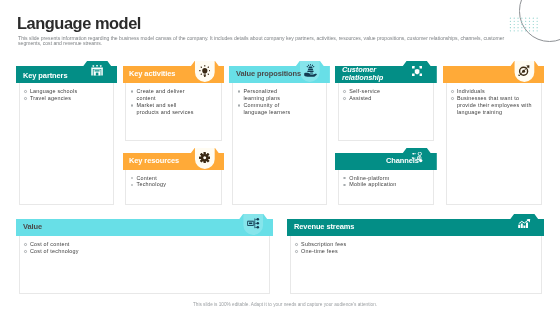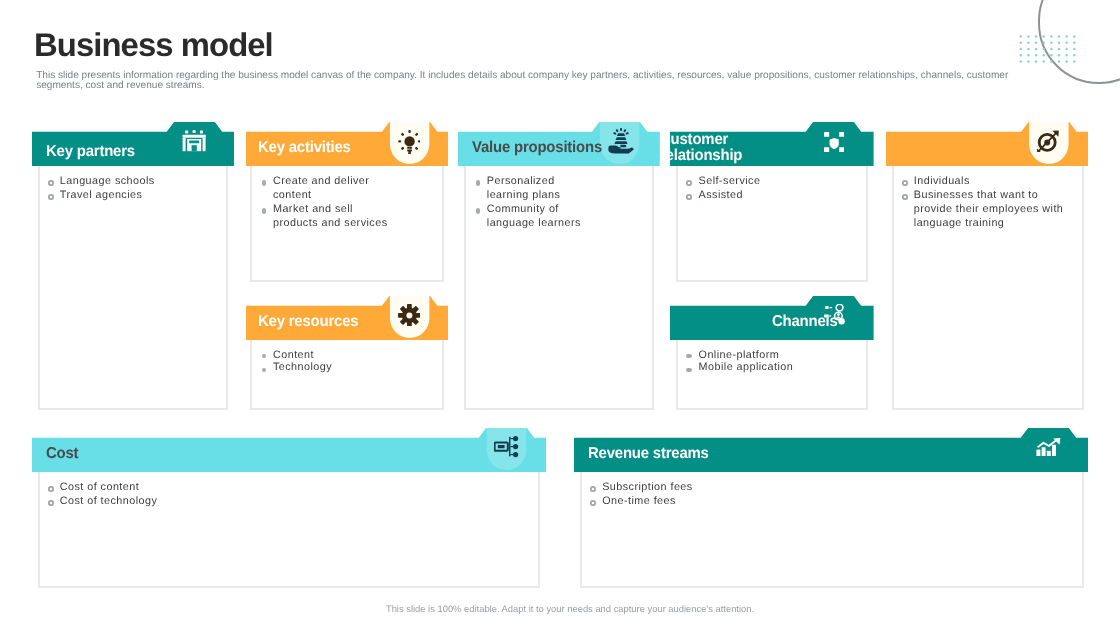--- a/index.html
+++ b/index.html
@@ -70,21 +70,21 @@
       <circle cx="2.4" cy="14.8" r="0.62" fill="#8fd2cc"></circle>
       <circle cx="6.22" cy="14.8" r="0.62" fill="#8fd2cc"></circle>
       <circle cx="10.04" cy="14.8" r="0.62" fill="#8fd2cc"></circle>
       <circle cx="13.86" cy="14.8" r="0.62" fill="#8fd2cc"></circle>
       <circle cx="17.68" cy="14.8" r="0.62" fill="#8fd2cc"></circle>
       <circle cx="21.499999999999996" cy="14.8" r="0.62" fill="#8fd2cc"></circle>
       <circle cx="25.319999999999997" cy="14.8" r="0.62" fill="#8fd2cc"></circle>
       <circle cx="29.139999999999997" cy="14.8" r="0.62" fill="#8fd2cc"></circle>
     </svg>
 
-  <h1 class="title">Business model</h1>
+  <h1 class="title">Language model</h1>
   <div class="subtitle">This slide presents information regarding the business model canvas of the company. It includes details about company key partners, activities, resources, value propositions, customer relationships, channels, customer segments, cost and revenue streams.</div>
   <div class="footer">This slide is 100% editable. Adapt it to your needs and capture your audience's attention.</div>
 
   <div id="panels">
       <div class="pbody" style="left:18.7px;top:72px;width:95.7px;height:133px;"></div>
       <div class="phead" style="left:15.899999999999999px;top:61.1px;">
         <svg width="101.3" height="22.1">
           <path d="M0,4.9 L67.35,4.9 L71.02499999999999,0 L91.425,0 L95.1,4.9 L101.3,4.9 L101.3,22.1 L0,22.1 Z" fill="#038e86"></path>
         </svg>
       </div>
@@ -188,21 +188,21 @@
       <ul class="plist" style="left:237px;top:88px;width:57.4px;">
         <li>Personalized learning plans</li>
         <li>Community of language learners</li>
       </ul>
       <div class="pbody" style="left:338.1px;top:72px;width:96.2px;height:68.6px;"></div>
       <div class="phead" style="left:335.3px;top:61.1px;">
         <svg width="101.8" height="22.1">
           <path d="M0,4.9 L67.85,4.9 L71.52499999999999,0 L91.925,0 L95.6,4.9 L101.8,4.9 L101.8,22.1 L0,22.1 Z" fill="#038e86"></path>
         </svg>
       </div>
-      <div class="ptitle" style="left:330px;top:65.5px;height:17.2px;width:70.05291005291006px;"><span>Customer relationship</span></div>
+      <div class="ptitle" style="left:342px;top:65.5px;height:17.2px;width:70.05291005291006px;font-style:italic;"><span>Customer relationship</span></div>
       <div class="picon" style="left:411.92499999999995px;top:65.7px;">
         <svg width="10.2" height="10" viewBox="0 0 102 100">
           <g fill="#ffffff">
             <rect x="0" y="0" width="26" height="24" rx="2"></rect>
             <rect x="76" y="0" width="26" height="24" rx="2"></rect>
             <rect x="0" y="76" width="26" height="24" rx="2"></rect>
             <rect x="76" y="76" width="26" height="24" rx="2"></rect>
             <path d="M51 30 L74 38 L74 62 Q74 76 51 86 Q28 76 28 62 L28 38 Z"></path>
           </g>
         </svg>
@@ -260,21 +260,21 @@
         <li>Individuals</li>
         <li>Businesses that want to provide their employees with language training</li>
       </ul>
       <div class="pbody" style="left:18.7px;top:225px;width:251.7px;height:68.9px;"></div>
       <div class="phead" style="left:15.899999999999999px;top:214.1px;">
         <svg width="257.3" height="22.1">
           <path d="M0,4.9 L223.35000000000002,4.9 L227.02500000000003,0 L247.425,0 L251.10000000000002,4.9 L257.3,4.9 L257.3,22.1 L0,22.1 Z" fill="#68dfe7"></path>
           <path d="M227.37500000000003,0 L247.07500000000002,0 L247.07500000000002,11.15 A9.85,9.85 0 0 1 227.37500000000003,11.15 Z" fill="rgba(255,255,255,0.20)"></path>
         </svg>
       </div>
-      <div class="ptitle dark" style="left:22.599999999999998px;top:218.5px;height:17.2px;width:234.6031746031746px;"><span>Cost</span></div>
+      <div class="ptitle dark" style="left:22.599999999999998px;top:218.5px;height:17.2px;width:234.6031746031746px;"><span>Value</span></div>
       <div class="picon" style="left:246.62500000000003px;top:218.39999999999998px;">
         <svg width="13.0" height="10.6" viewBox="0 0 130 106">
           <g fill="#133b52">
             <rect x="3" y="32" width="66" height="42" rx="5" fill="none" stroke="#133b52" stroke-width="10"></rect>
             <rect x="19" y="45" width="34" height="16" rx="2"></rect>
             <rect x="75" y="4" width="7" height="98"></rect>
             <rect x="82" y="10" width="16" height="6"></rect>
             <rect x="82" y="50" width="16" height="6"></rect>
             <rect x="82" y="90" width="16" height="6"></rect>
             <circle cx="108" cy="13" r="13"></circle>

